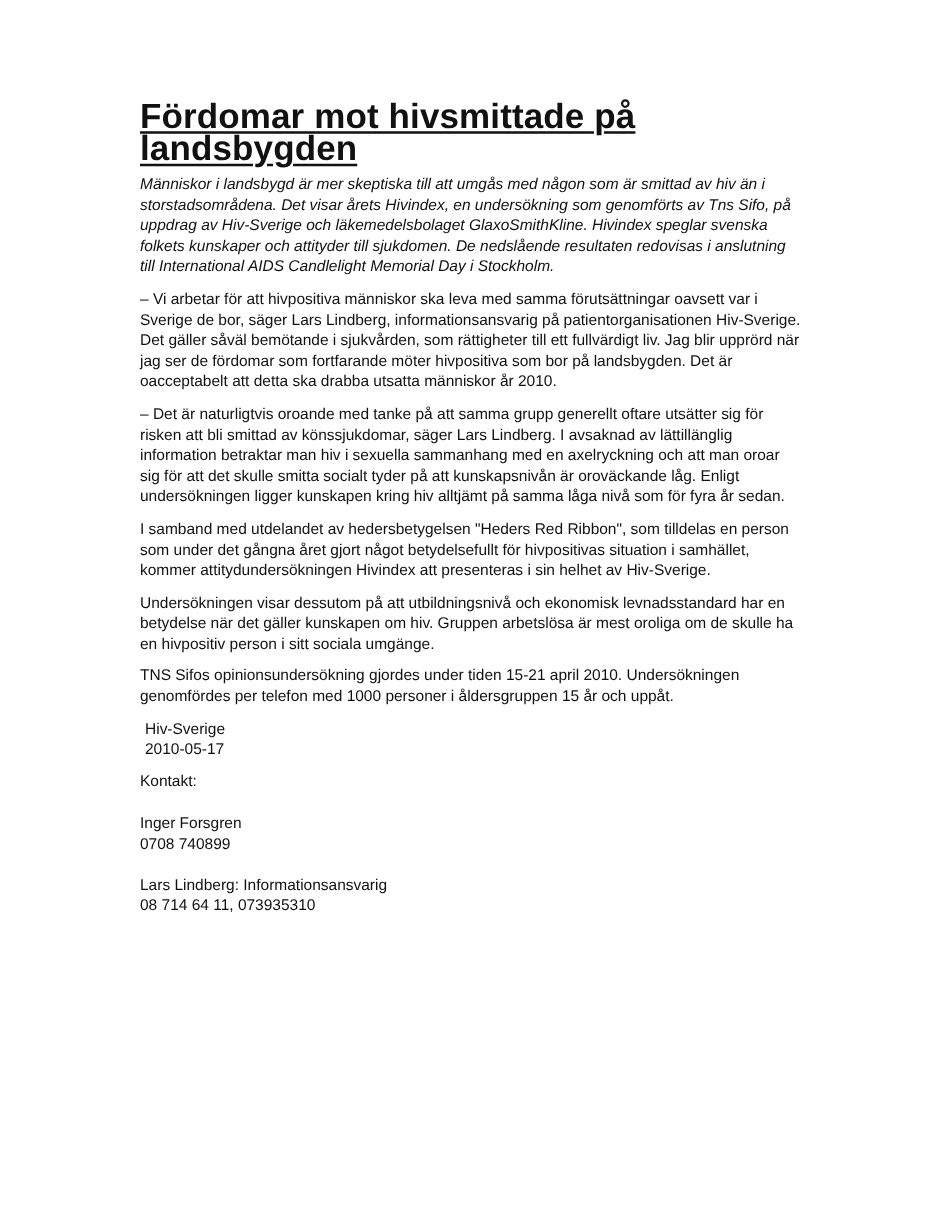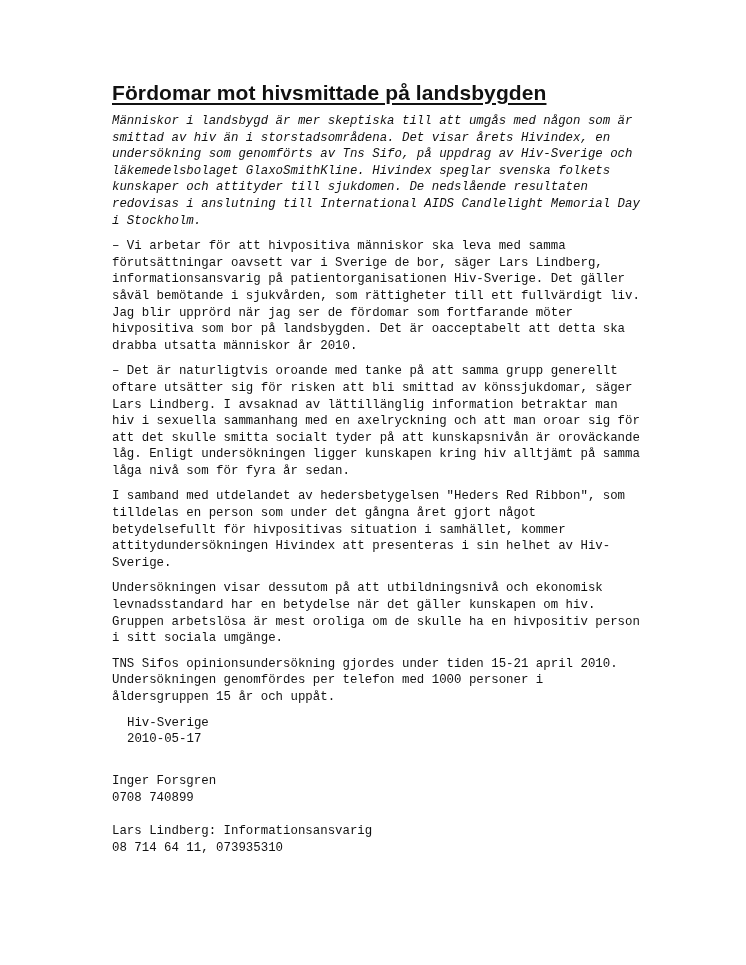--- a/index.html
+++ b/index.html
@@ -1,22 +1,22 @@
 <!DOCTYPE html>
 <html><head>
 <meta charset="utf-8">
 <style>
   html, body { margin: 0; padding: 0; background: #ffffff; }
   body { width: 746px; height: 965px; position: relative; overflow: hidden; font-family: "Liberation Sans", sans-serif; color: #111111; }
   .page { position: absolute; left: 112px; top: 80px; width: 530px; }
-  h1 { margin: 0 0 7px 0; font-size: 21px; font-weight: bold; text-decoration: underline; text-decoration-thickness: 2px; text-underline-offset: 3px; line-height: 26px; letter-spacing: 0.1px; }
-  p { margin: 0 0 9px 0; font-size: 12.4px; line-height: 16.6px; font-family: Liberation Mono, monospace; }
+  h1 { margin: 0 0 7px 0; font-size: 28px; font-weight: bold; text-decoration: underline; text-decoration-thickness: 2px; text-underline-offset: 3px; line-height: 26px; letter-spacing: 0.1px; }
+  p { margin: 0 0 9px 0; font-size: 12.4px; line-height: 16.6px; }
   p.lead { font-style: italic; }
   .line { display: block; }
-  .sig { margin-left: 15px; }
+  .sig { margin-left: 4px; }
   .gap { height: 16.6px; }
 </style>
 </head>
 <body>
 
 <div class="page">
   <h1>Fördomar mot hivsmittade på landsbygden</h1>
 
   <p class="lead">Människor i landsbygd är mer skeptiska till att umgås med någon som är smittad av hiv än i storstadsområdena. Det visar årets Hivindex, en undersökning som genomförts av Tns Sifo, på uppdrag av Hiv-Sverige och läkemedelsbolaget GlaxoSmithKline. Hivindex speglar svenska folkets kunskaper och attityder till sjukdomen. De nedslående resultaten redovisas i anslutning till International AIDS Candlelight Memorial Day i Stockholm.</p>
 
@@ -25,20 +25,21 @@
   <p>I samband med utdelandet av hedersbetygelsen "Heders Red Ribbon", som tilldelas en person som under det gångna året gjort något betydelsefullt för hivpositivas situation i samhället, kommer attitydundersökningen Hivindex att presenteras i sin helhet av Hiv-Sverige.</p>
   <p>Undersökningen visar dessutom på att utbildningsnivå och ekonomisk levnadsstandard har en betydelse när det gäller kunskapen om hiv. Gruppen arbetslösa är mest oroliga om de skulle ha en hivpositiv person i sitt sociala umgänge.</p>
   <p>TNS Sifos opinionsundersökning gjordes under tiden 15-21 april 2010. Undersökningen genomfördes per telefon med 1000 personer i åldersgruppen 15 år och uppåt.</p>
 
   <p class="sig">
     <span class="line">Hiv-Sverige</span>
     <span class="line">2010-05-17</span>
   </p>
 
   <p>
+    <span class="line">Kontakt:</span>
     <span class="line gap"></span>
     <span class="line">Inger Forsgren</span>
     <span class="line">0708 740899</span>
     <span class="line gap"></span>
     <span class="line">Lars Lindberg: Informationsansvarig</span>
     <span class="line">08 714 64 11, 073935310</span>
   </p>
 </div>
 
 </body></html>

